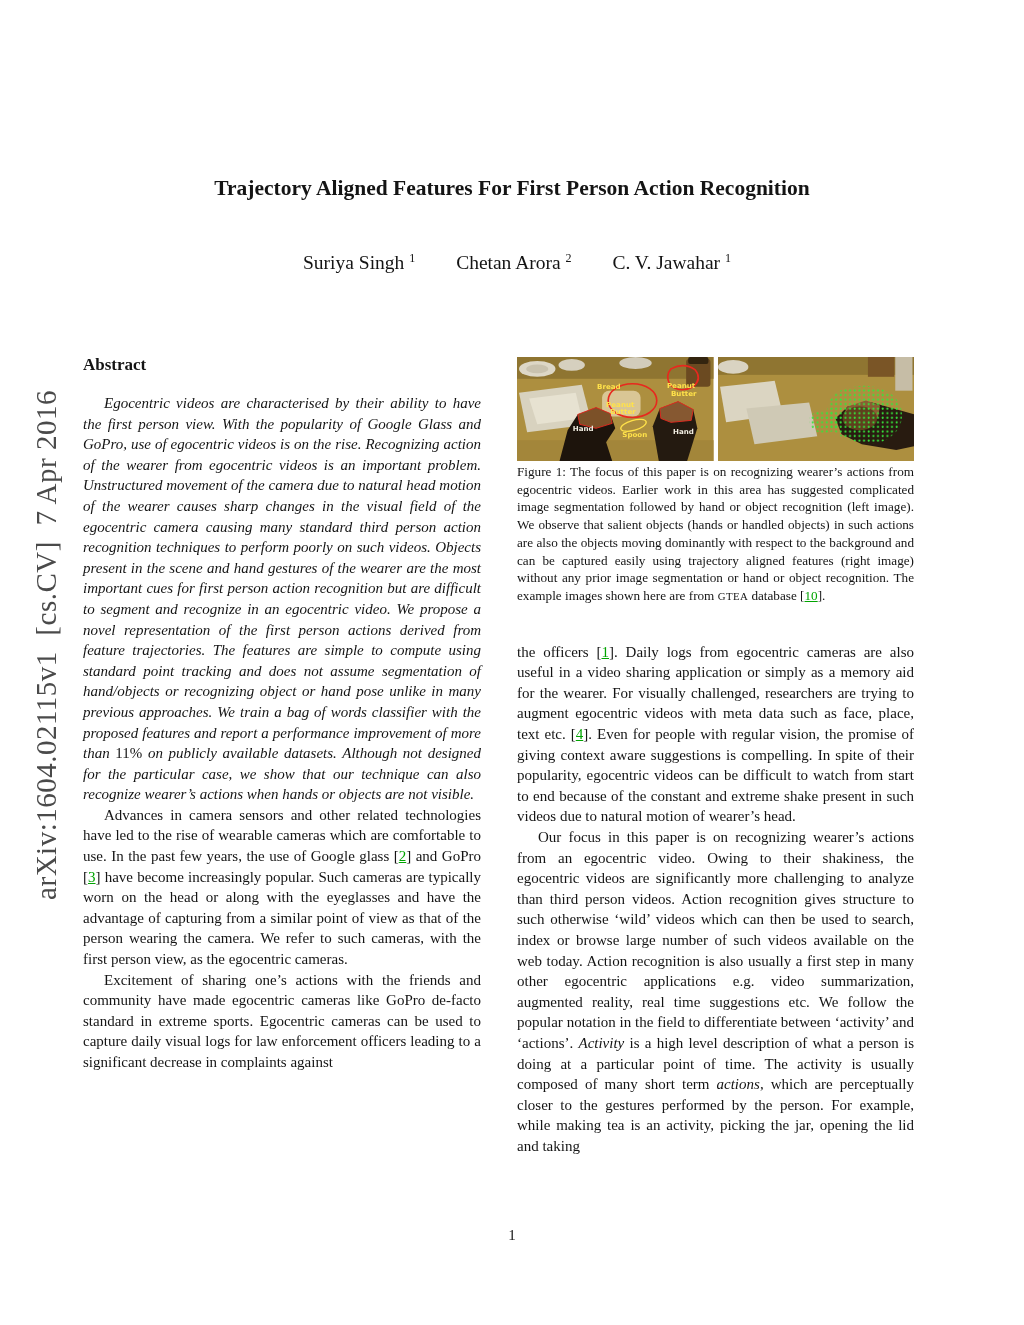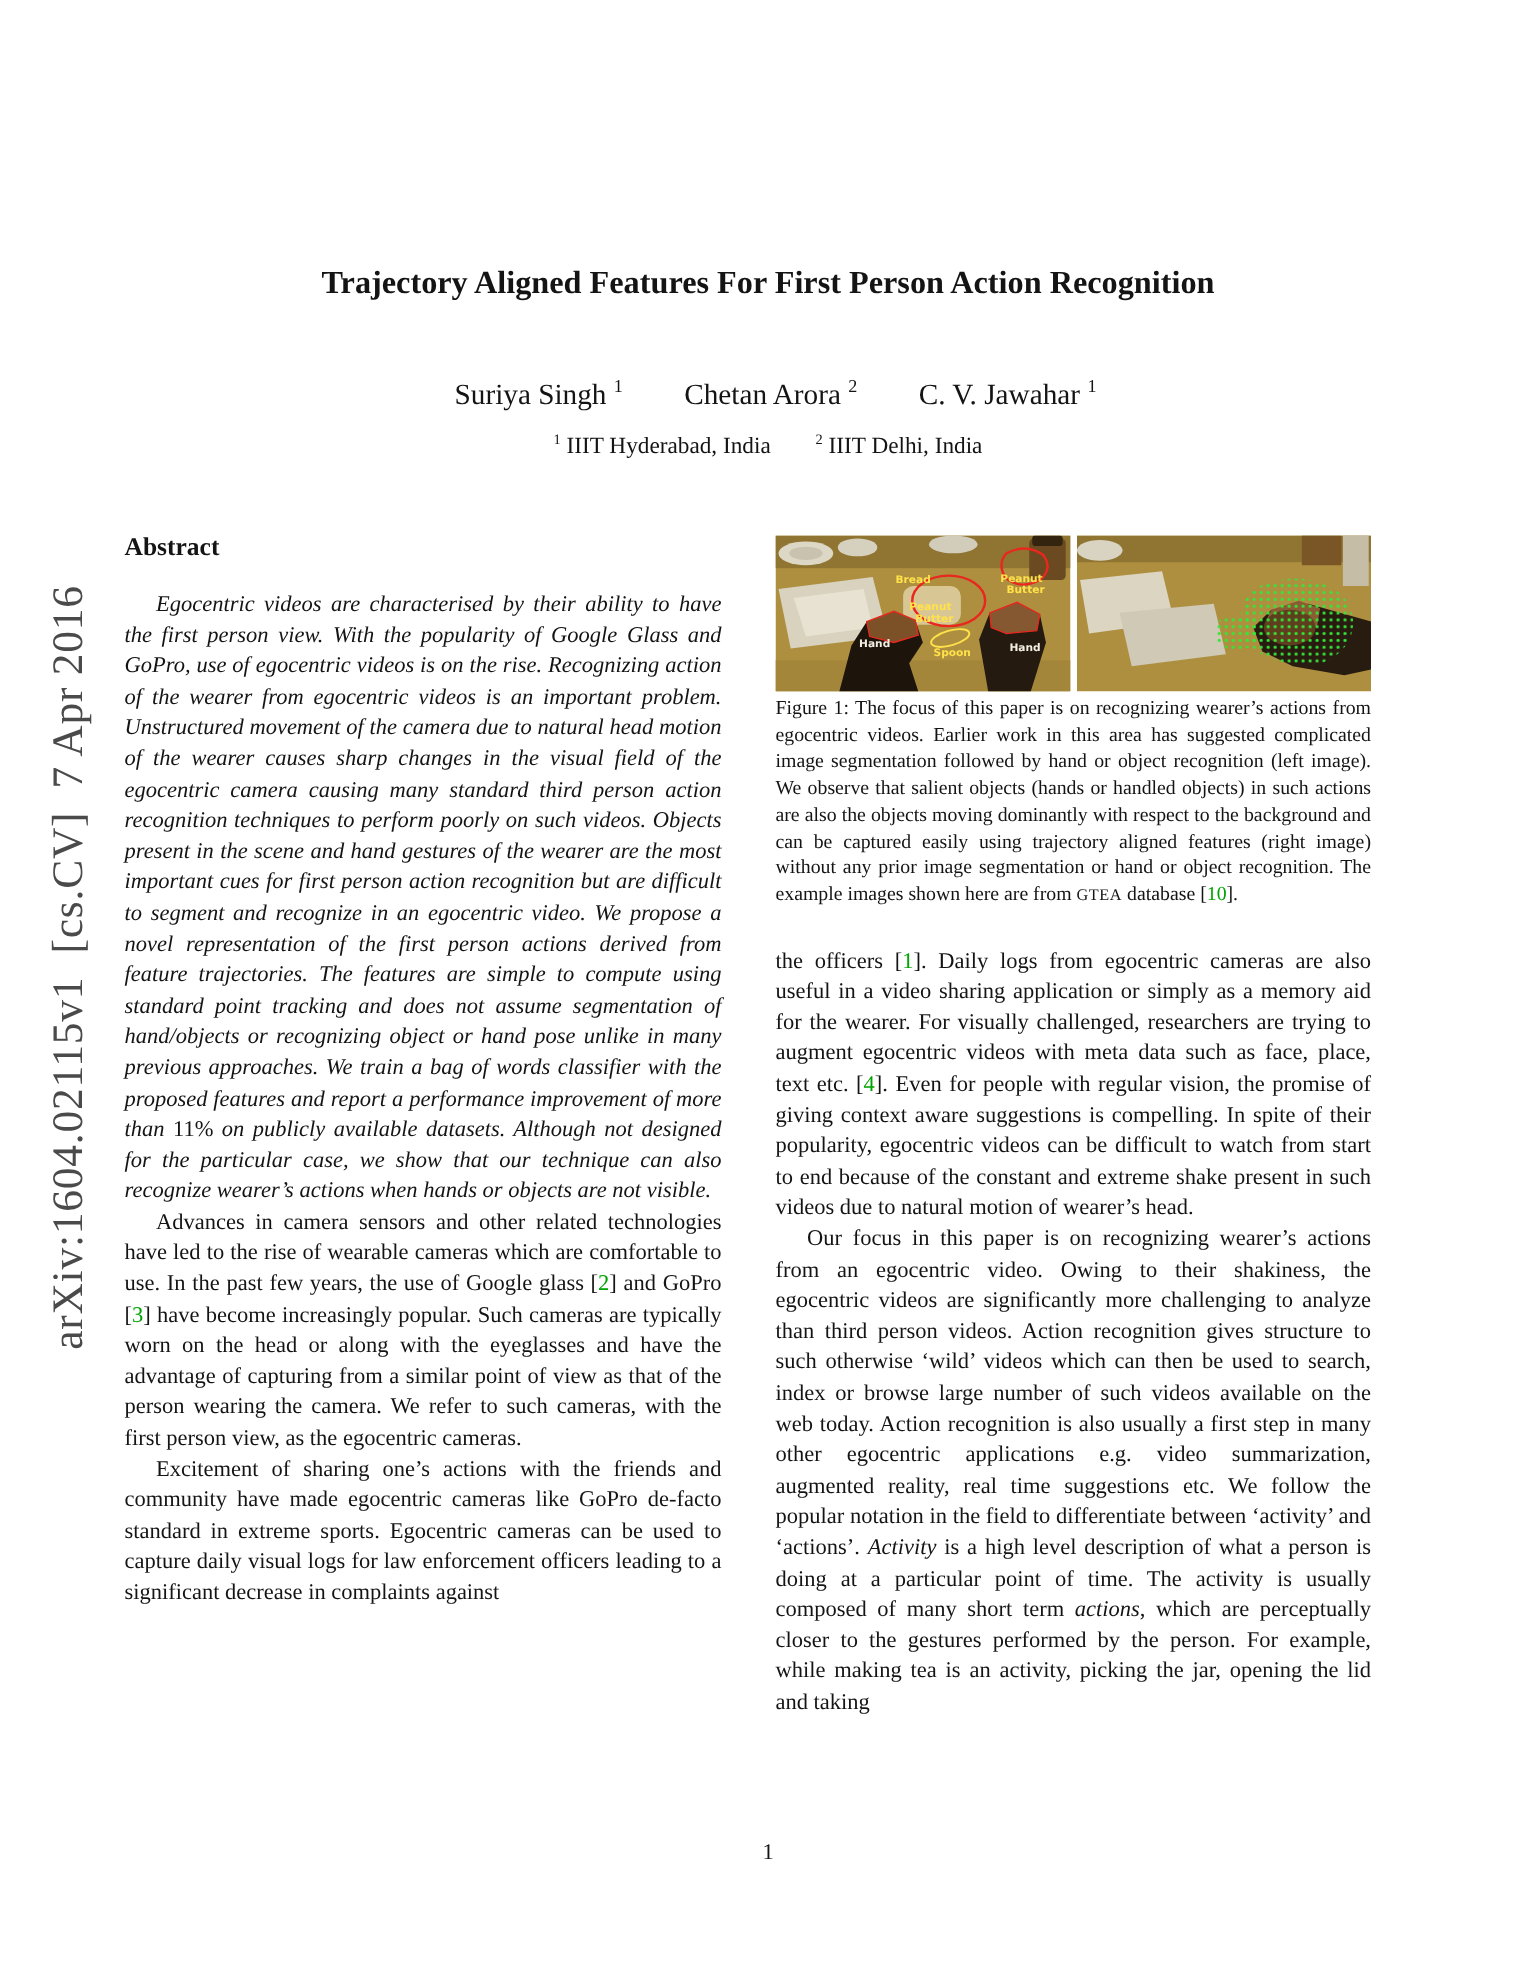--- a/index.html
+++ b/index.html
@@ -48,29 +48,29 @@
   .indent { text-indent: 21px; }
   .section-heading { font-size: 17.5px; font-weight: 700; margin: 27px 0 15px 0; }
 
   figure { margin: 8px 0 0 0; }
   .fig-images { display: flex; gap: 4px; height: 84px; }
   .fig-images svg { flex: 1 1 0; width: 50%; height: 104px; display: block; }
   figcaption {
     margin-top: 22px; font-size: 13.2px; line-height: 17.7px; text-align: justify;
     hyphens: auto; -webkit-hyphens: auto;
   }
-  .after-figure { margin-top: 24px; }
+  .after-figure { margin-top: 36px; }
 
   .page-number {
     position: absolute; top: 1227px; left: 0; right: 0;
     text-align: center; font-size: 15px;
   }
 
   
-  .seg-cite   { color: var(--citation-green, #00a400); }
+  .seg-cite   { color: var(--citation-green, #00a400); text-decoration: underline; }
   .seg-italic { font-style: italic; margin-top: 14px; }
   .seg-roman  { font-style: normal; }
   .seg-smallcaps { font-size: 0.82em; letter-spacing: 0.4px; }
 
   
   .ann-red    { fill: none; stroke: var(--annotation-red, #e8281e); stroke-width: 1.6px; }
   .ann-yellow { fill: none; stroke: var(--label-yellow, #ffe24a); stroke-width: 1.3px; }
   .red-edge   { stroke: var(--annotation-red, #e8281e); stroke-width: 0.9px; }
   .dot        { fill: var(--trajectory-green, #35e53a); }
   .lbl-y, .lbl-w { font-family: "DejaVu Sans", sans-serif; font-size: 7px; font-weight: bold; }
@@ -85,24 +85,20 @@
   <div class="arxiv-stamp">arXiv:1604.02115v1  [cs.CV]  7 Apr 2016</div>
 
   <h1 class="paper-title">Trajectory Aligned Features For First Person Action Recognition</h1>
 
   <div class="author-line">
     <span class="author"><span>Suriya Singh</span> <sup>1</sup></span>
     <span class="author"><span>Chetan Arora</span> <sup>2</sup></span>
     <span class="author"><span>C. V. Jawahar</span> <sup>1</sup></span>
   </div>
 
-  <div class="affiliation-line">
-    <span class="affiliation"><sup>1</sup> <span>IIIT Hyderabad, India</span></span>
-    <span class="affiliation"><sup>2</sup> <span>IIIT Delhi, India</span></span>
-  </div>
 
   <div class="col col-left">
     <h2 class="abstract-heading">Abstract</h2>
     <p class="body-text abstract-text indent"><span>Egocentric videos are characterised by their ability to have the first person view. With the popularity of Google Glass and GoPro, use of egocentric videos is on the rise. Recognizing action of the wearer from egocentric videos is an important problem. Unstructured movement of the camera due to natural head motion of the wearer causes sharp changes in the visual field of the egocentric camera causing many standard third person action recognition techniques to perform poorly on such videos. Objects present in the scene and hand gestures of the wearer are the most important cues for first person action recognition but are difficult to segment and recognize in an egocentric video. We propose a novel representation of the first person actions derived from feature trajectories. The features are simple to compute using standard point tracking and does not assume segmentation of hand/objects or recognizing object or hand pose unlike in many previous approaches. We train a bag of words classifier with the proposed features and report a performance improvement of more than </span><span class="seg-roman">11%</span><span> on publicly available datasets. Although not designed for the particular case, we show that our technique can also recognize wearer’s actions when hands or objects are not visible.</span></p>
     <p class="body-text indent"><span>Advances in camera sensors and other related technologies have led to the rise of wearable cameras which are comfortable to use. In the past few years, the use of Google glass [</span><span class="seg-cite">2</span><span>] and GoPro [</span><span class="seg-cite">3</span><span>] have become increasingly popular. Such cameras are typically worn on the head or along with the eyeglasses and have the advantage of capturing from a similar point of view as that of the person wearing the camera. We refer to such cameras, with the first person view, as the egocentric cameras.</span></p>
     <p class="body-text indent"><span>Excitement of sharing one’s actions with the friends and community have made egocentric cameras like GoPro de-facto standard in extreme sports. Egocentric cameras can be used to capture daily visual logs for law enforcement officers leading to a significant decrease in complaints against</span></p>
   </div>
 
   <div class="col col-right">
     <figure>

